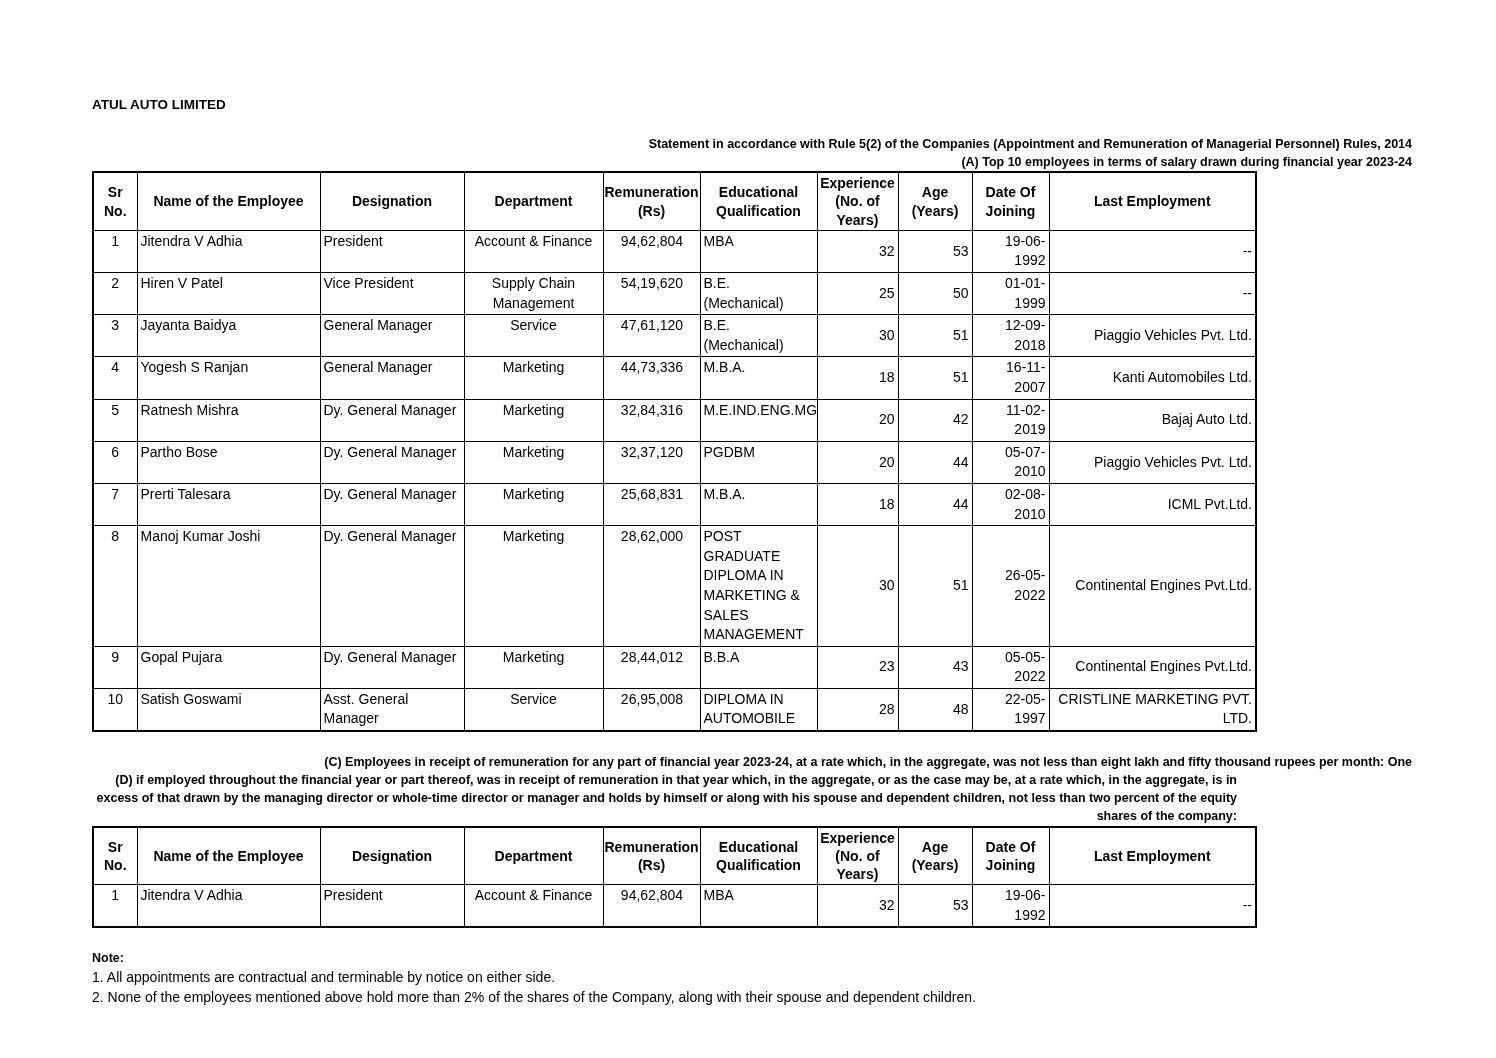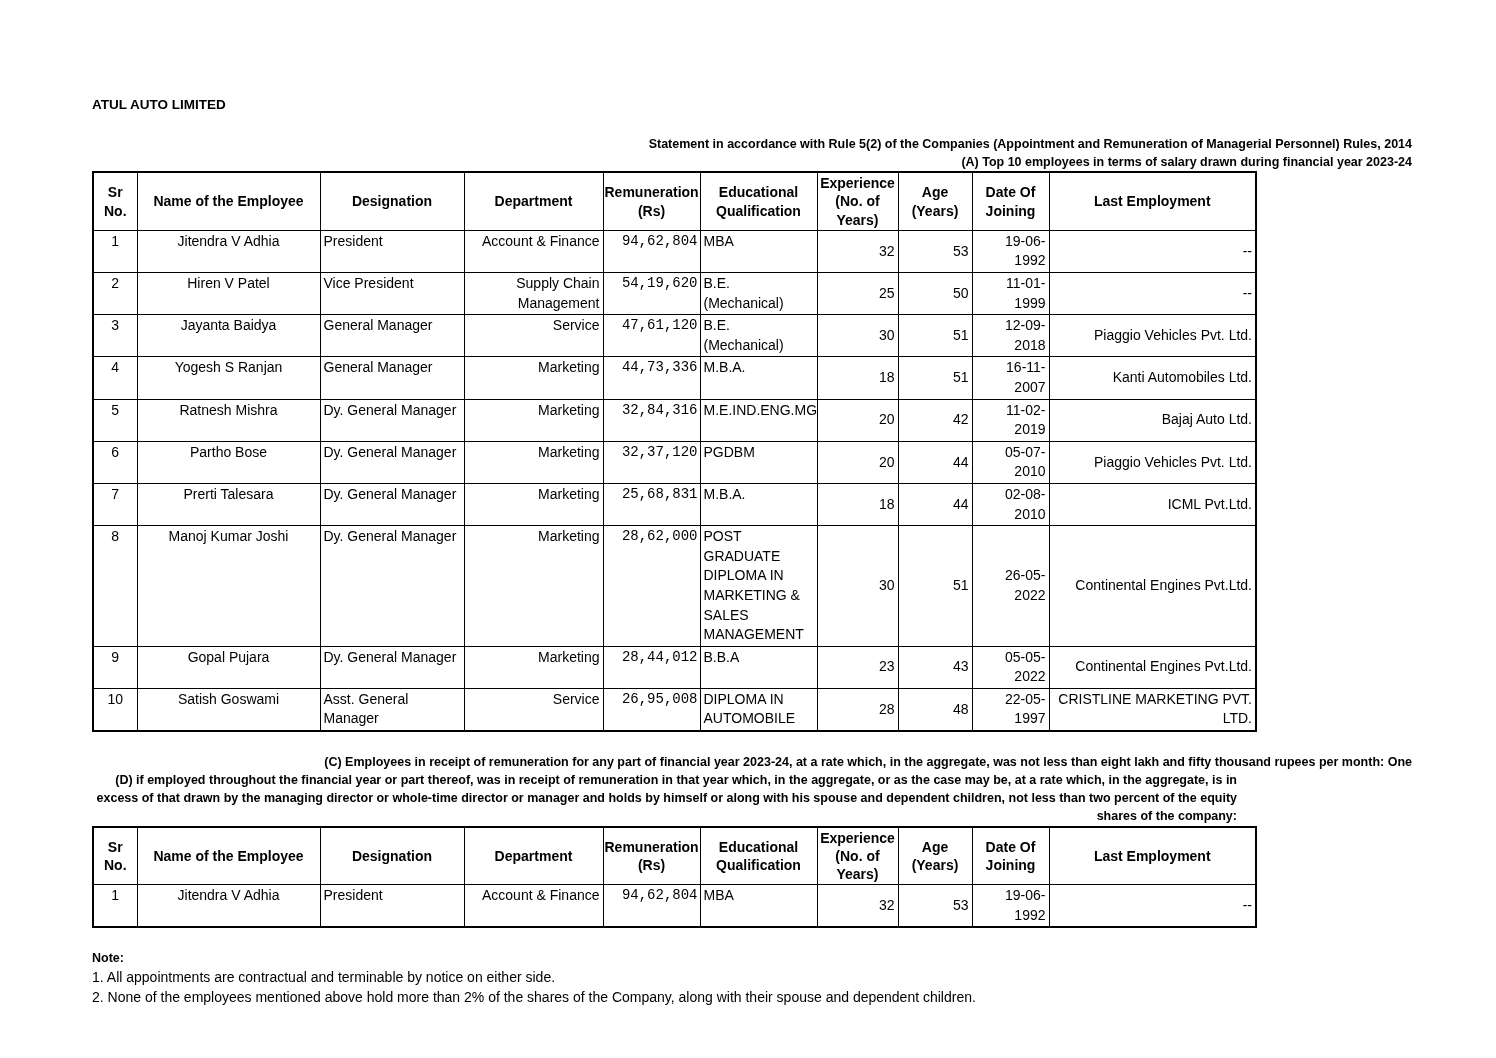--- a/index.html
+++ b/index.html
@@ -40,24 +40,24 @@
   }
   .emp-table td { padding: 1px 3px; line-height: 1.4; }
 
   col.c0 { width: 44px; }  col.c1 { width: 183px; }
   col.c2 { width: 144px; } col.c3 { width: 139px; }
   col.c4 { width: 97px; }  col.c5 { width: 117px; }
   col.c6 { width: 81px; }  col.c7 { width: 74px; }
   col.c8 { width: 77px; }  col.c9 { width: 207px; }
 
   td.col0 { text-align: center; vertical-align: top; }
-  td.col1 { text-align: center;   vertical-align: top; margin-top: 38px; }
+  td.col1 { text-align: left;   vertical-align: top; margin-top: 38px; }
   td.col2 { text-align: left; vertical-align: top; }
-  td.col3 { text-align: right; vertical-align: top; margin-left: 28px; }
-  td.col4 { text-align: right;  vertical-align: top; padding-right: 2px; font-family: Liberation Mono, monospace; }
+  td.col3 { text-align: center; vertical-align: top; margin-left: 28px; }
+  td.col4 { text-align: center;  vertical-align: top; padding-right: 2px; }
   td.col5 { vertical-align: top; }
   td.col6, td.col7, td.col8, td.col9 { text-align: right; vertical-align: middle; }
 
   #table-a { margin-bottom: 21px; }
   #table-a thead tr { height: 50px; }
   #table-a tbody tr { height: 37px; }
   #table-a tbody tr:nth-child(8)  { height: 89px; }
   #table-a tbody tr:nth-child(8) td.col5 { vertical-align: middle; }
   #table-a tbody tr:nth-child(9)  { height: 19px; }
   #table-a tbody tr:nth-child(10) { height: 34px; }
@@ -122,21 +122,21 @@
         </tr>
         <tr>
           <td class="col0">2</td>
           <td class="col1">Hiren V Patel</td>
           <td class="col2">Vice President</td>
           <td class="col3">Supply Chain Management</td>
           <td class="col4">54,19,620</td>
           <td class="col5">B.E. (Mechanical)</td>
           <td class="col6">25</td>
           <td class="col7">50</td>
-          <td class="col8">11-01-1999</td>
+          <td class="col8">01-01-1999</td>
           <td class="col9">--</td>
         </tr>
         <tr>
           <td class="col0">3</td>
           <td class="col1">Jayanta Baidya</td>
           <td class="col2">General Manager</td>
           <td class="col3">Service</td>
           <td class="col4">47,61,120</td>
           <td class="col5">B.E. (Mechanical)</td>
           <td class="col6">30</td>

